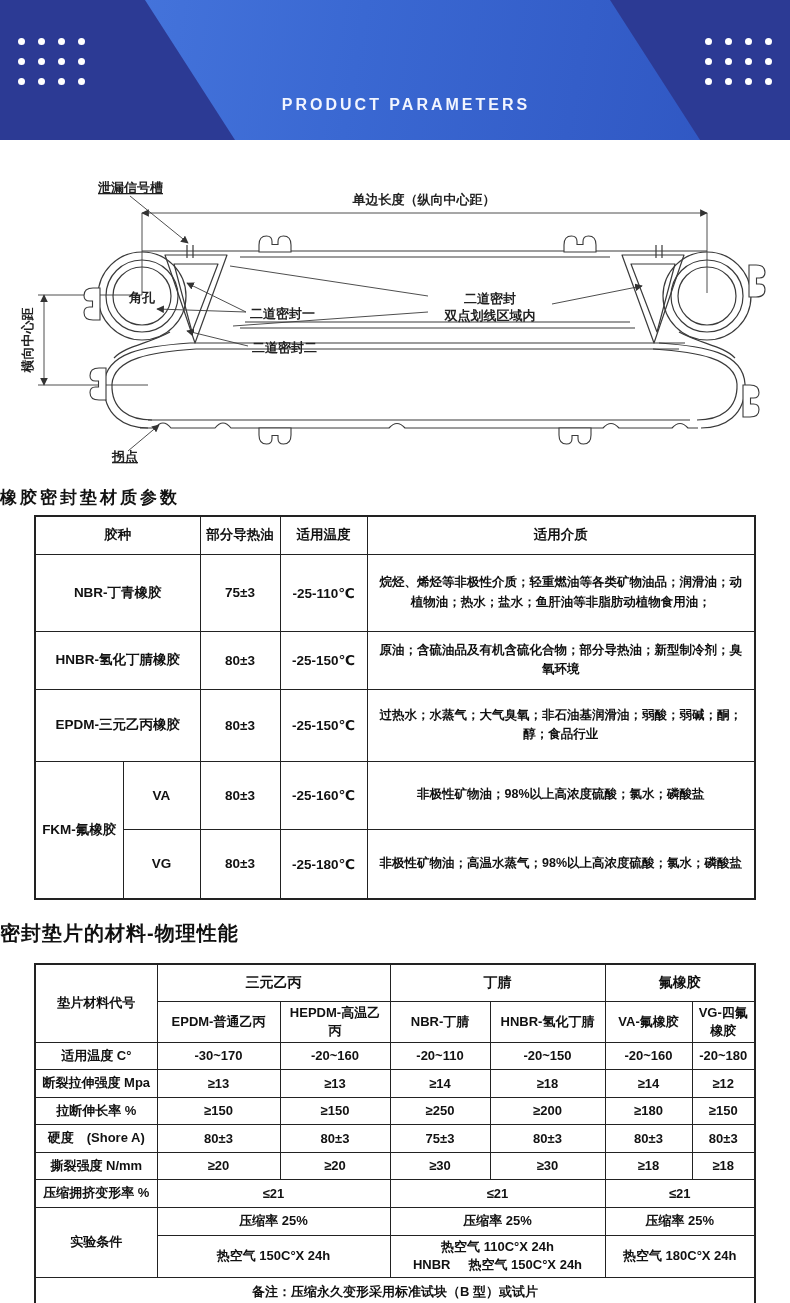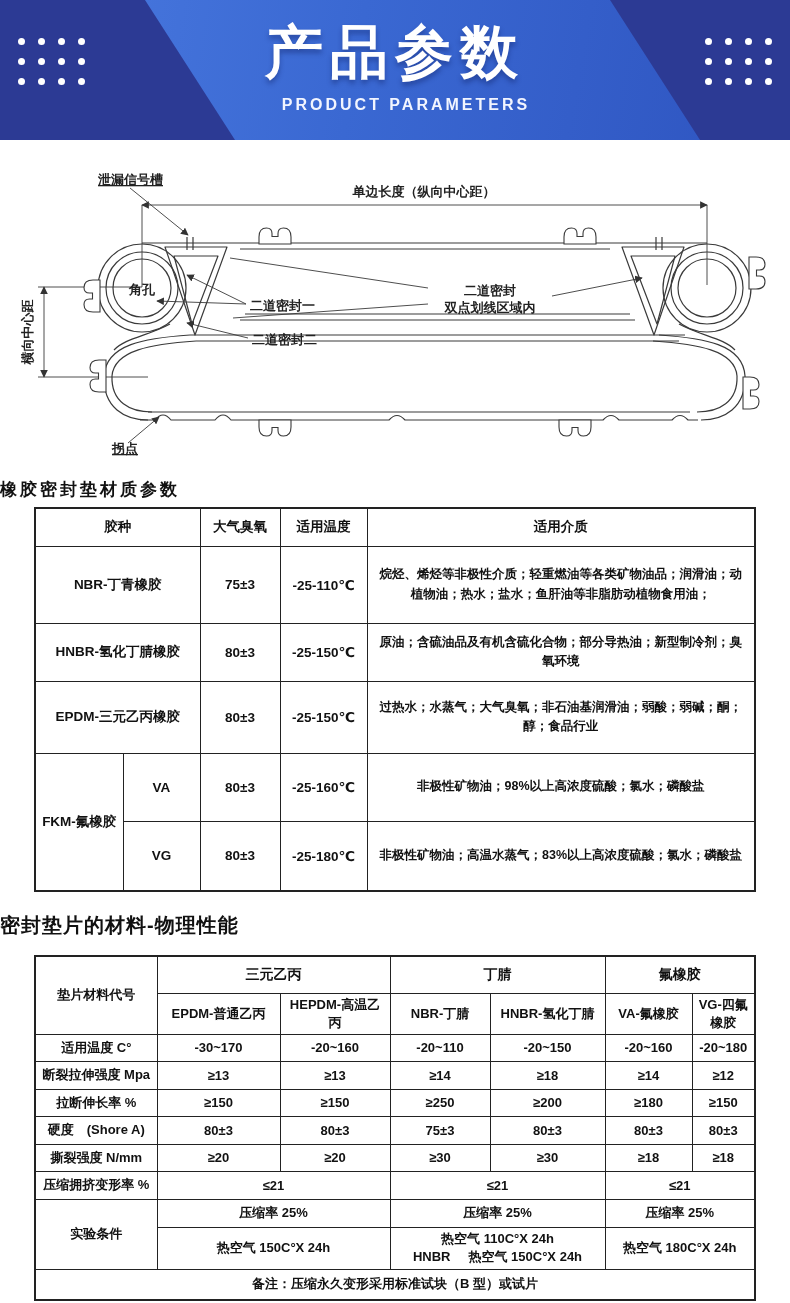--- a/index.html
+++ b/index.html
@@ -13,21 +13,21 @@
   .dots{position:absolute;top:38px;display:grid;grid-template-columns:repeat(4,7px);grid-auto-rows:7px;gap:13px;}
   .dots.left{left:18px;} .dots.right{right:18px;}
   .dots i{width:7px;height:7px;border-radius:50%;background:#fff;display:block;}
   .banner-title{position:absolute;top:14px;left:0;width:100%;text-align:center;
     font-size:58px;font-weight:900;color:#fff;letter-spacing:7px;
     text-shadow:0 4px 5px rgba(10,20,80,.35);}
   .banner-sub{position:absolute;top:96px;left:11px;width:100%;text-align:center;
     font-size:16px;font-weight:600;color:#f2f5ff;letter-spacing:3px;}
 
   
-  .diagram-wrap{width:790px;padding-top:8px;}
+  .diagram-wrap{width:790px;padding-top:16px;}
   svg.diagram{display:block;margin:0 auto;}
   .dline{fill:none;stroke:#3a3a3a;stroke-width:1.2;}
   .thin{fill:none;stroke:#3a3a3a;stroke-width:0.9;}
   .dtext{font-size:13px;font-weight:700;fill:#222;}
   .dtext.u{text-decoration:underline;}
 
   
   .sec-title{ text-align:left;font-weight:800;color:#111;}
   .sec-title.t1{font-size:17px;letter-spacing:3px;margin:8px 0 6px 0;}
   .sec-title.t2{font-size:20px;letter-spacing:1px;margin:20px 0 16px 0;}
@@ -71,21 +71,20 @@
       <i></i>
       <i></i>
       <i></i>
       <i></i>
       <i></i>
       <i></i>
       <i></i>
       <i></i>
       <i></i>
   </div>
-  <div class="banner-title">产品参数</div>
   <div class="banner-sub">PRODUCT PARAMETERS</div>
 </div>
 
 <div class="diagram-wrap">
 <svg class="diagram" width="760" height="322" viewBox="-15 0 760 322">
   <defs>
     <marker id="arr" viewBox="0 0 10 10" refX="9" refY="5" markerWidth="8.5" markerHeight="8.5" orient="auto-start-reverse">
       <path d="M0,0 L10,5 L0,10 z" fill="#333"></path>
     </marker>
     <path id="prong" d="M-16,0 L-16,-7 Q-16,-16 -8.5,-16 Q-3,-16 -3,-10.5 L-3,-7.5 L3,-7.5 L3,-10.5 Q3,-16 8.5,-16 Q16,-16 16,-7 L16,0 Z" fill="#ffffff" stroke="#3a3a3a" stroke-width="1.1"></path>
@@ -181,21 +180,21 @@
   <colgroup>
       <col style="width:88px">
       <col style="width:77px">
       <col style="width:80px">
       <col style="width:87px">
       <col style="width:388px">
     </colgroup>
   <tbody>
       <tr style="height:38px">
     <td colspan="2">胶种</td>
-    <td>大气臭氧</td>
+    <td>部分导热油</td>
     <td>适用温度</td>
     <td>适用介质</td>
   </tr>
   <tr style="height:77px">
     <td colspan="2">NBR-丁青橡胶</td>
     <td>75±3</td>
     <td>-25-110℃</td>
     <td class="media">烷烃、烯烃等非极性介质；轻重燃油等各类矿物油品；润滑油；动植物油；热水；盐水；鱼肝油等非脂肪动植物食用油；</td>
   </tr>
   <tr style="height:58px">
@@ -214,21 +213,21 @@
     <td rowspan="2">FKM-氟橡胶</td>
     <td>VA</td>
     <td>80±3</td>
     <td>-25-160℃</td>
     <td class="media">非极性矿物油；98%以上高浓度硫酸；氯水；磷酸盐</td>
   </tr>
   <tr style="height:70px">
     <td>VG</td>
     <td>80±3</td>
     <td>-25-180℃</td>
-    <td class="media">非极性矿物油；高温水蒸气；83%以上高浓度硫酸；氯水；磷酸盐</td>
+    <td class="media">非极性矿物油；高温水蒸气；98%以上高浓度硫酸；氯水；磷酸盐</td>
   </tr>
 </tbody>
   </table>
 
 <div class="sec-title t2">密封垫片的材料-物理性能</div>
 
 <table id="table2">
   <colgroup>
       <col style="width:122px">
       <col style="width:123px">

